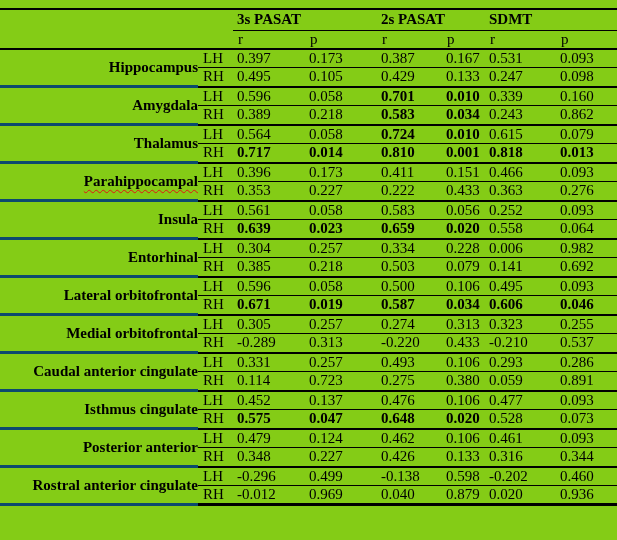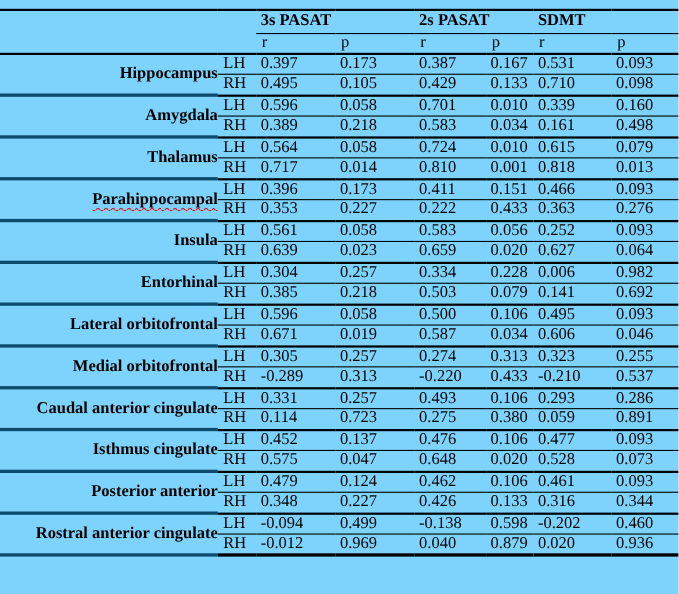--- a/index.html
+++ b/index.html
@@ -6,21 +6,21 @@
     margin: 0;
     padding: 0;
     background: #ffffff;
     color: #000000;
     font-family: "Liberation Serif", "DejaVu Serif", serif;
     font-size: 15px;
   }
   #page {
     width: 617px;
     height: 540px;
-    background: #7dd3fc;
+    background: #84cc16;
     overflow: hidden;
   }
   table.stats {
     border-collapse: collapse;
     table-layout: fixed;
     width: 617px;
     margin-top: 8px;
     border-top: 2px solid #000;
     border-bottom: 3px solid #000;
   }
@@ -65,21 +65,21 @@
   }
   th.region.squiggle span {
     text-decoration-line: underline;
     text-decoration-style: wavy;
     text-decoration-color: #e21414;
     text-decoration-thickness: 1px;
     text-underline-offset: 3px;
   }
   td.side { padding-left: 5px; }
   td.val  { padding-left: 4px; }
-  td.val.b { font-weight: normal; }
+  td.val.b { font-weight: bold; }
 
   tbody tr.lh td { border-bottom: 1px solid #000; }
   tbody tr.rh td { border-bottom: 2px solid #000; }
 </style>
 </head>
 <body>
 
 <div id="page">
   <table class="stats">
     <colgroup>
@@ -121,41 +121,41 @@
           <td class="val v3">0.167</td>
           <td class="val v4">0.531</td>
           <td class="val v5">0.093</td>
         </tr>
         <tr class="rh">
           <td class="side">RH</td>
           <td class="val v0">0.495</td>
           <td class="val v1">0.105</td>
           <td class="val v2">0.429</td>
           <td class="val v3">0.133</td>
-          <td class="val v4">0.710</td>
+          <td class="val v4">0.247</td>
           <td class="val v5">0.098</td>
         </tr>
         <tr class="lh">
           <th rowspan="2" class="region"><span>Amygdala</span></th>
           <td class="side">LH</td>
           <td class="val v0">0.596</td>
           <td class="val v1">0.058</td>
           <td class="val v2 b">0.701</td>
           <td class="val v3 b">0.010</td>
           <td class="val v4">0.339</td>
           <td class="val v5">0.160</td>
         </tr>
         <tr class="rh">
           <td class="side">RH</td>
           <td class="val v0">0.389</td>
           <td class="val v1">0.218</td>
           <td class="val v2 b">0.583</td>
           <td class="val v3 b">0.034</td>
-          <td class="val v4">0.161</td>
-          <td class="val v5">0.498</td>
+          <td class="val v4">0.243</td>
+          <td class="val v5">0.862</td>
         </tr>
         <tr class="lh">
           <th rowspan="2" class="region"><span>Thalamus</span></th>
           <td class="side">LH</td>
           <td class="val v0">0.564</td>
           <td class="val v1">0.058</td>
           <td class="val v2 b">0.724</td>
           <td class="val v3 b">0.010</td>
           <td class="val v4">0.615</td>
           <td class="val v5">0.079</td>
@@ -197,21 +197,21 @@
           <td class="val v3">0.056</td>
           <td class="val v4">0.252</td>
           <td class="val v5">0.093</td>
         </tr>
         <tr class="rh">
           <td class="side">RH</td>
           <td class="val v0 b">0.639</td>
           <td class="val v1 b">0.023</td>
           <td class="val v2 b">0.659</td>
           <td class="val v3 b">0.020</td>
-          <td class="val v4">0.627</td>
+          <td class="val v4">0.558</td>
           <td class="val v5">0.064</td>
         </tr>
         <tr class="lh">
           <th rowspan="2" class="region"><span>Entorhinal</span></th>
           <td class="side">LH</td>
           <td class="val v0">0.304</td>
           <td class="val v1">0.257</td>
           <td class="val v2">0.334</td>
           <td class="val v3">0.228</td>
           <td class="val v4">0.006</td>
@@ -317,21 +317,21 @@
           <td class="val v0">0.348</td>
           <td class="val v1">0.227</td>
           <td class="val v2">0.426</td>
           <td class="val v3">0.133</td>
           <td class="val v4">0.316</td>
           <td class="val v5">0.344</td>
         </tr>
         <tr class="lh">
           <th rowspan="2" class="region"><span>Rostral anterior cingulate</span></th>
           <td class="side">LH</td>
-          <td class="val v0">-0.094</td>
+          <td class="val v0">-0.296</td>
           <td class="val v1">0.499</td>
           <td class="val v2">-0.138</td>
           <td class="val v3">0.598</td>
           <td class="val v4">-0.202</td>
           <td class="val v5">0.460</td>
         </tr>
         <tr class="rh">
           <td class="side">RH</td>
           <td class="val v0">-0.012</td>
           <td class="val v1">0.969</td>

